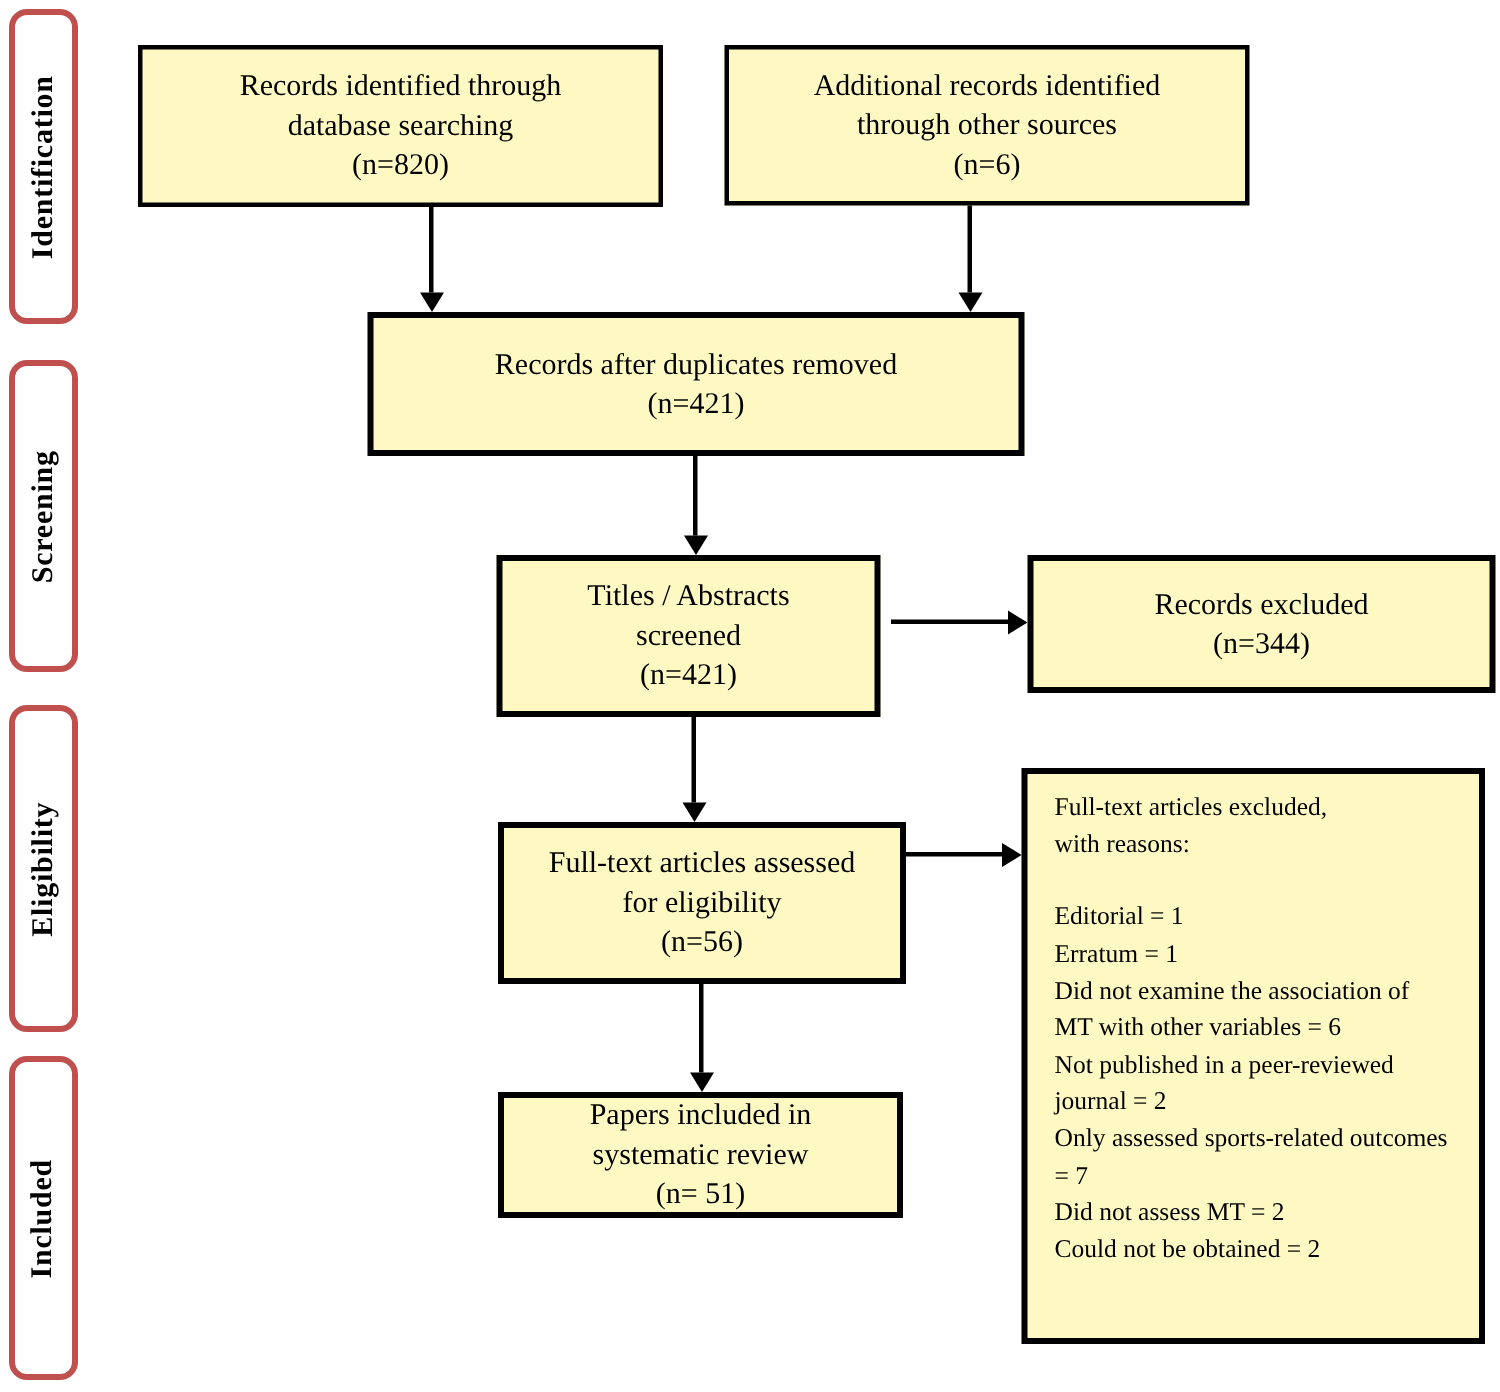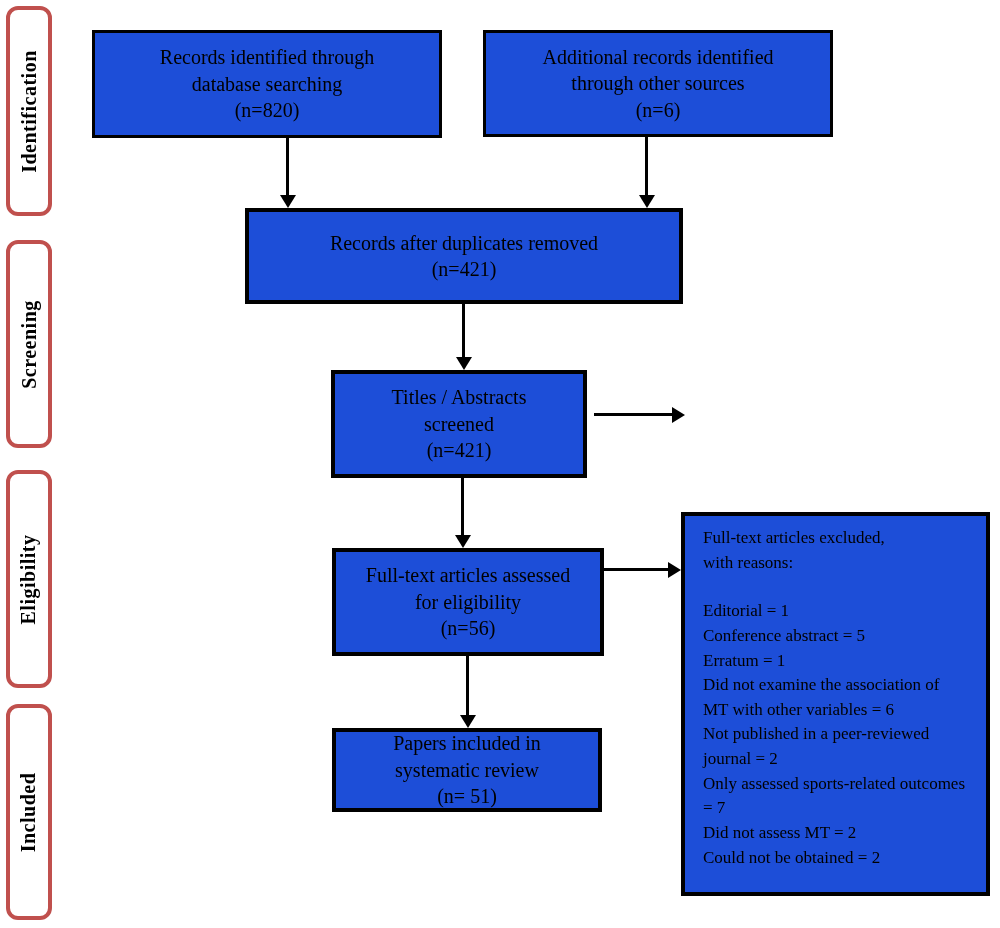--- a/index.html
+++ b/index.html
@@ -34,21 +34,21 @@
     white-space: nowrap;
     font-weight: bold;
     font-size: 20px;
     letter-spacing: 0.5px;
   }
   
   .fbox {
     position: absolute;
     box-sizing: border-box;
     border: 4px solid var(--box-border, #000000);
-    background: #1d4ed8;
+    background: #fef9c3;
     display: flex;
     flex-direction: column;
     align-items: center;
     justify-content: center;
     text-align: center;
     font-size: 20px;
     line-height: 1.32;
   }
   .fbox.thin { border-width: 3px; }
   .fbox.reasons {
@@ -120,33 +120,36 @@
     <div>Records after duplicates removed</div>
     <div>(n=421)</div>
   </div>
 
   <div class="fbox" style="left:331px;top:370px;width:256px;height:108px;">
     <div>Titles / Abstracts</div>
     <div>screened</div>
     <div>(n=421)</div>
   </div>
 
+  <div class="fbox" style="left:685px;top:370px;width:312px;height:92px;">
+    <div>Records excluded</div>
+    <div>(n=344)</div>
+  </div>
 
   <div class="fbox" style="left:332px;top:548px;width:272px;height:108px;font-family:Liberation Serif, serif;">
     <div>Full-text articles assessed</div>
     <div>for eligibility</div>
     <div>(n=56)</div>
   </div>
 
   <div class="fbox reasons" style="left:681px;top:512px;width:309px;height:384px;">
     <div>Full-text articles excluded,</div>
     <div>with reasons:</div>
     <div class="reasons-gap"></div>
     <div>Editorial = 1</div>
-    <div>Conference abstract = 5</div>
     <div>Erratum = 1</div>
     <div>Did not examine the association of MT with other variables = 6</div>
     <div>Not published in a peer-reviewed journal = 2</div>
     <div>Only assessed sports-related outcomes = 7</div>
     <div>Did not assess MT = 2</div>
     <div>Could not be obtained = 2</div>
   </div>
 
   <div class="fbox" style="left:332px;top:728px;width:270px;height:84px;">
     <div>Papers included in</div>

